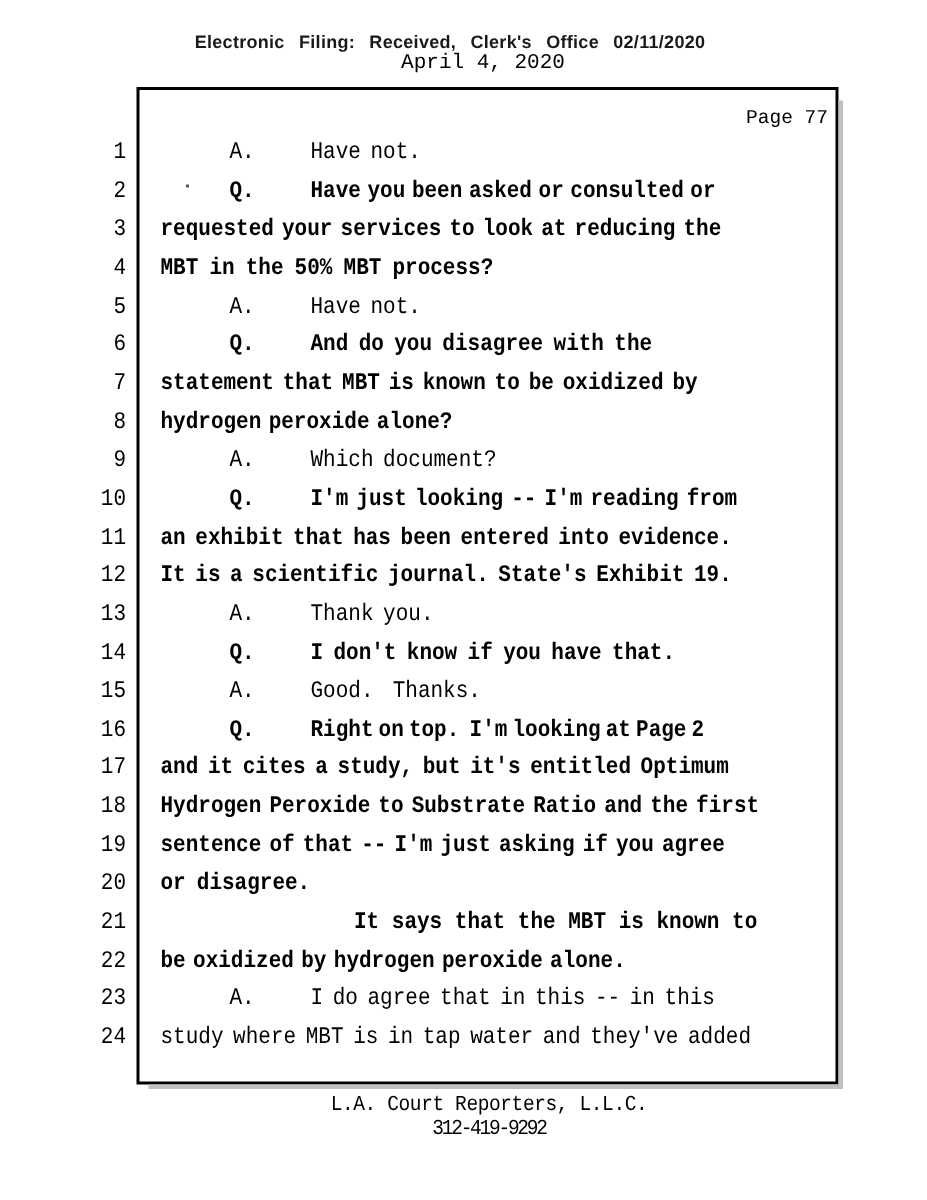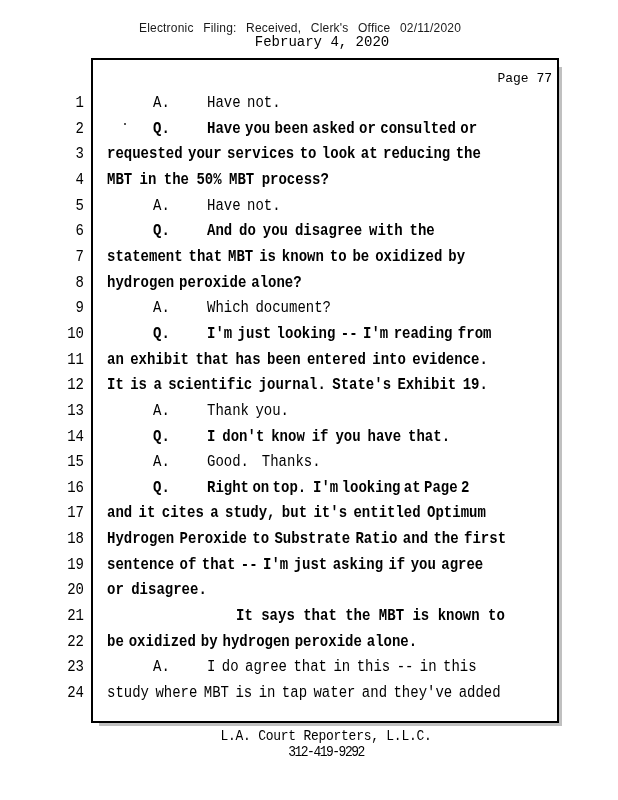--- a/index.html
+++ b/index.html
@@ -21,20 +21,21 @@
     top: 21px;
     left: 300px;
     transform: translateX(-50%);
     white-space: nowrap;
     font-family: "Liberation Sans", sans-serif;
     font-size: 12px;
     line-height: 14px;
     letter-spacing: 0.2px;
     word-spacing: 6px;
     color: #1a1a1a;
+    font-weight: bold;
   }
   .stamp-line2 {
     position: absolute;
     top: 35px;
     left: 322px;
     transform: translateX(-50%);
     white-space: nowrap;
     font-size: 14px;
     line-height: 14px;
   }
@@ -133,21 +134,21 @@
     width: 2px;
     height: 2px;
     background: #555555;
   }
 </style>
 </head>
 <body>
 
 <div class="page">
   <div class="stamp-line1">Electronic Filing: Received, Clerk's Office 02/11/2020</div>
-  <div class="stamp-line2">February 4, 2020</div>
+  <div class="stamp-line2">April 4, 2020</div>
 
   <div class="sheet"></div>
   <div class="shadow-right"></div>
   <div class="shadow-bottom"></div>
 
   <div class="page-number">Page 77</div>
 
   <div id="lines">
       <div class="row has-speaker" style="top: 89px;"><span class="num">1</span><span class="marker a">A.</span><span class="txt a">Have not.</span></div>
       <div class="row has-speaker" style="top: 115px;"><span class="num">2</span><span class="marker q">Q.</span><span class="txt q" style="word-spacing: -4px;">Have you been asked or consulted or</span></div>

